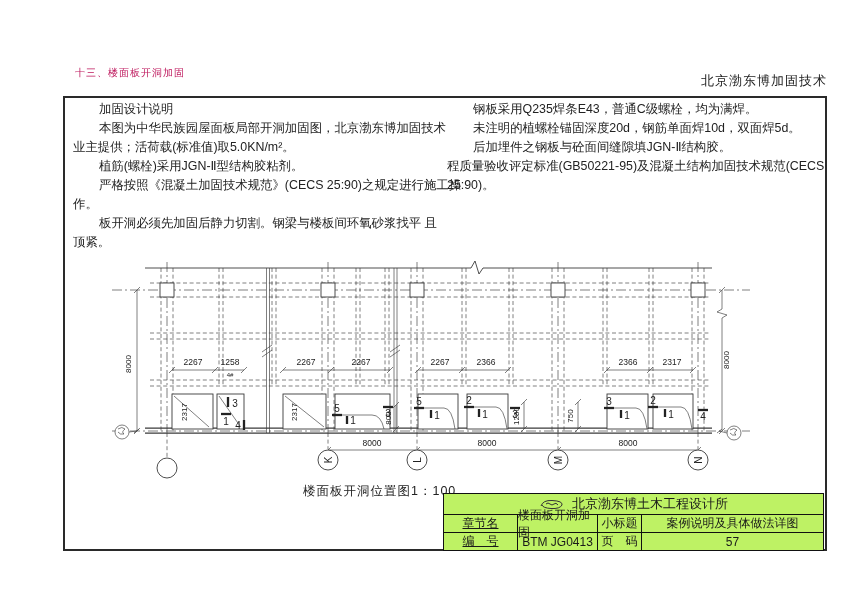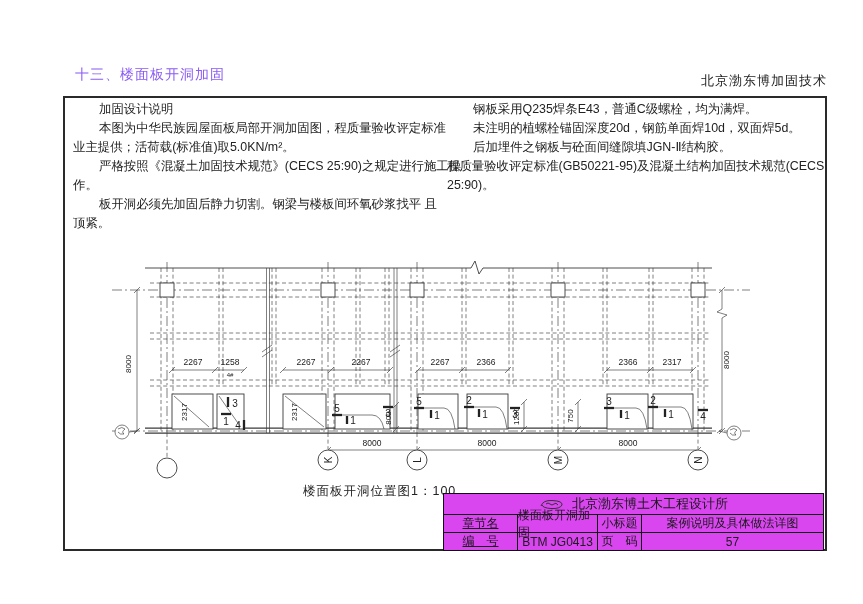--- a/index.html
+++ b/index.html
@@ -1,29 +1,29 @@
 <!DOCTYPE html>
 <html><head>
 <meta charset="utf-8">
 <style>
   html,body{margin:0;padding:0;background:#ffffff;}
   .canvas{position:relative;width:863px;height:604px;background:#fff;overflow:hidden;
           font-family:"Liberation Sans",sans-serif;color:#1a1a1a;}
   .brand{position:absolute;top:28px;right:36px;font-size:13px;letter-spacing:1px;color:#222;margin-top:44px;}
   .frame{position:absolute;left:63px;top:96px;width:760px;height:451px;border:2px solid #2a2a2a;}
-  .sec-title{position:absolute;left:75px;top:66px;font-size:14px;color:#8b5cf6;letter-spacing:1px;}
+  .sec-title{position:absolute;left:75px;top:66px;font-size:10px;color:#be185d;letter-spacing:1px;}
   .notes{position:absolute;width:378px;font-size:12.4px;line-height:19px;color:#222;}
   .notes-left{left:73px;top:100px;}
   .notes-right{left:447px;top:100px;width:382px;}
   .nl{white-space:nowrap;}
   .ind{padding-left:26px;}
   .caption{position:absolute;left:303px;top:483px;font-size:12.5px;color:#222;letter-spacing:1px;}
   .drawing{position:absolute;left:100px;top:252px;}
   
-  .tb{position:absolute;left:443px;top:493px;width:379px;border:1.5px solid #111;background:#d946ef;font-size:12px;}
+  .tb{position:absolute;left:443px;top:493px;width:379px;border:1.5px solid #111;background:#bef264;font-size:12px;}
   .tb-company{height:20px;border-bottom:1px solid #111;display:flex;align-items:center;justify-content:center;gap:7px;font-size:13px;}
   .tb-row{display:flex;}
   .tb-row1{border-bottom:1px solid #111;}
   .tb-cell{display:flex;align-items:center;justify-content:center;height:17px;box-sizing:border-box;}
   .c1{width:74px;border-right:1px solid #111;text-decoration:underline;}
   .c2{width:80px;border-right:1px solid #111;}
   .c3{width:44px;border-right:1px solid #111;}
   .c4{flex:1;}
   
   .ln{stroke:#3a3a3a;stroke-width:0.9;fill:none;}
@@ -46,22 +46,23 @@
 <div class="canvas">
 
   <div class="brand">北京渤东博加固技术</div>
 
   <div class="frame"></div>
 
   <div class="sec-title">十三、楼面板开洞加固</div>
 
   <div class="notes notes-left">
     <div class="nl ind">加固设计说明</div>
-    <div class="nl ind">本图为中华民族园屋面板局部开洞加固图，程质量验收评定标准</div>
+    <div class="nl ind">本图为中华民族园屋面板局部开洞加固图，北京渤东博加固技术</div>
     <div class="nl">业主提供；活荷载(标准值)取5.0KN/m²。</div>
+    <div class="nl ind">植筋(螺栓)采用JGN-Ⅱ型结构胶粘剂。</div>
     <div class="nl ind">严格按照《混凝土加固技术规范》(CECS 25:90)之规定进行施工操</div>
     <div class="nl">作。</div>
     <div class="nl ind">板开洞必须先加固后静力切割。钢梁与楼板间环氧砂浆找平 且</div>
     <div class="nl">顶紧。</div>
   </div>
 
   <div class="notes notes-right">
     <div class="nl ind">钢板采用Q235焊条E43，普通C级螺栓，均为满焊。</div>
     <div class="nl ind">未注明的植螺栓锚固深度20d，钢筋单面焊10d，双面焊5d。</div>
     <div class="nl ind">后加埋件之钢板与砼面间缝隙填JGN-Ⅱ结构胶。</div>

